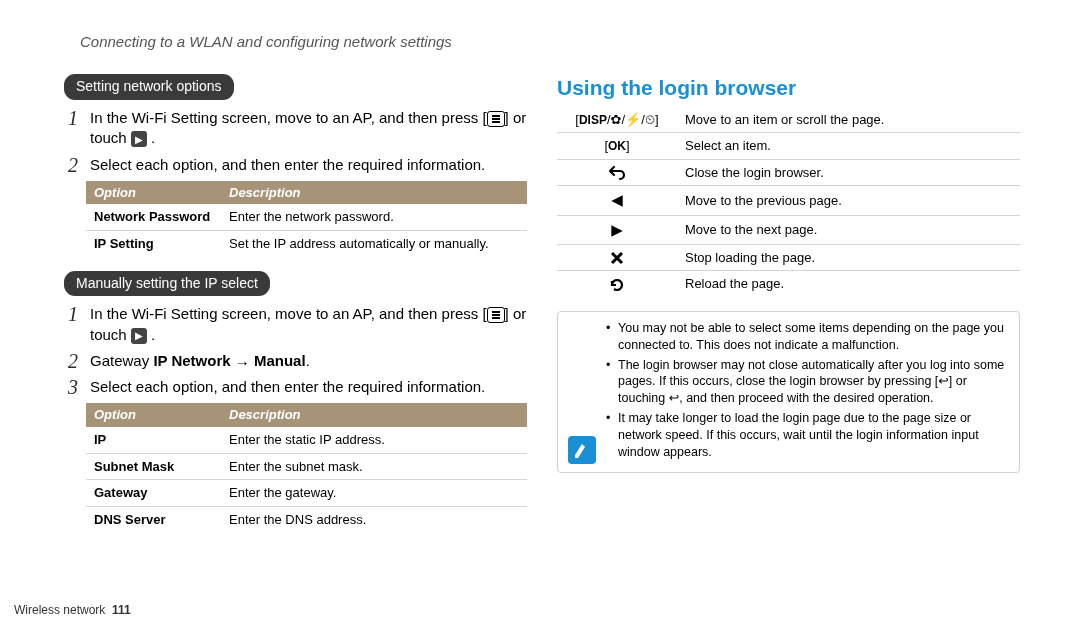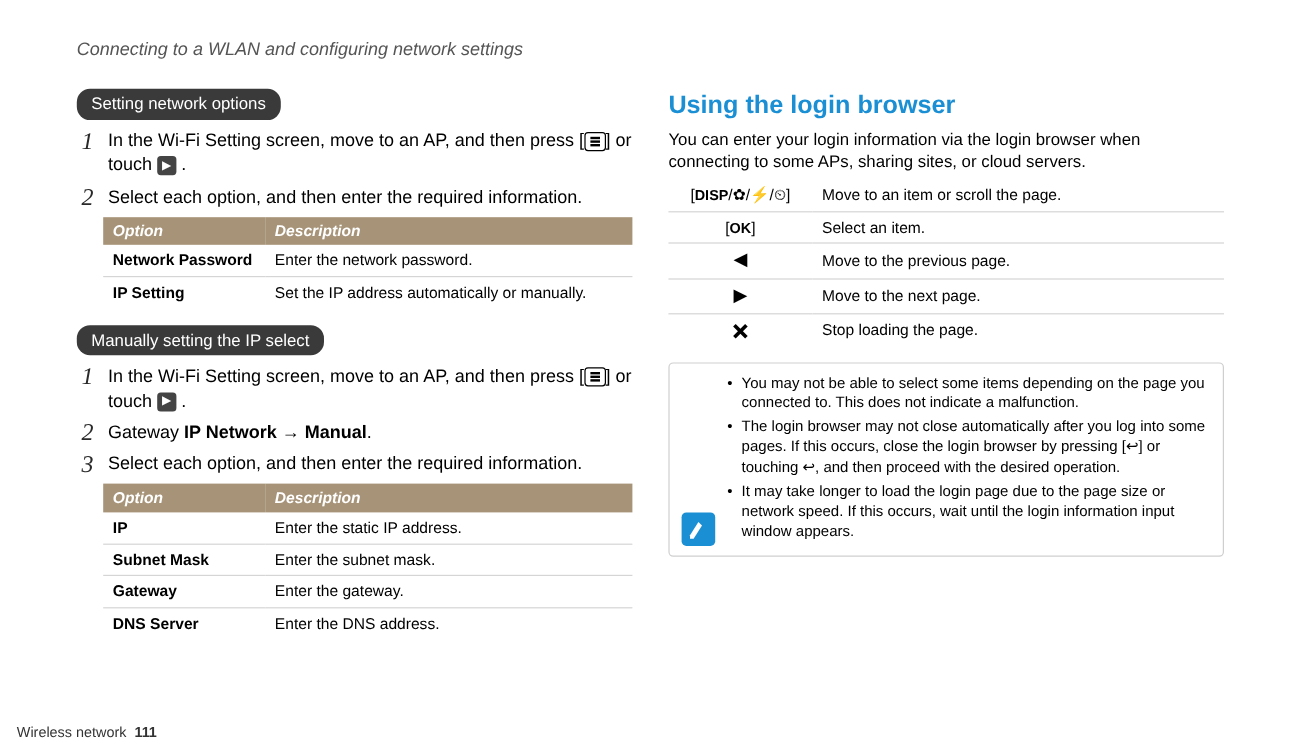--- a/index.html
+++ b/index.html
@@ -11,20 +11,21 @@
     padding: 32px 60px 10px 64px;
     position: relative;
     font-size: 14px;
     line-height: 1.35;
   }
   .header-line {
     font-style: italic;
     color: #555;
     font-size: 15px;
     margin-bottom: 22px;
+    margin-left: 16px;
   }
   .cols { display: flex; gap: 30px; }
   .col { flex: 1; min-width: 0; }
   .pill {
     display: inline-block;
     background: #3a3a3a;
     color: #fff;
     border-radius: 11px;
     padding: 3px 12px 4px 12px;
     font-size: 14px;
@@ -211,48 +212,60 @@
       <tr>
             <td class="lab">DNS Server</td>
             <td>Enter the DNS address.</td>
           </tr>
     </tbody>
       </table>
   </div>
 
   <div class="col">
     <div class="h2">Using the login browser</div>
-    <div class="intro">You can enter your login information via the login browser when connecting to some APs, sharing sites, or cloud servers.</div>
 
     <table class="opts icon-tbl">
       <tbody>
       <tr>
         <td class="lab icon-cell">
           [<span class="disp">DISP</span>/<span>✿</span>/<span>⚡</span>/<span>⏲</span>]
         </td>
         <td>Move to an item or scroll the page.</td>
       </tr>
       <tr>
         <td class="lab icon-cell">[<span class="disp">OK</span>]</td>
         <td>Select an item.</td>
+      </tr>
+      <tr>
+        <td class="lab icon-cell"><svg width="18" height="16" viewBox="0 0 18 16">
+                <path d="M6 2 L2 6 L6 10 M2 6 H12 A4 4 0 0 1 12 14" fill="none" stroke="#000" stroke-width="2.2" stroke-linecap="round" stroke-linejoin="round"></path>
+              </svg></td>
+        <td>Close the login browser.</td>
       </tr>
       <tr>
         <td class="lab icon-cell tri">◀</td>
         <td>Move to the previous page.</td>
       </tr>
       <tr>
         <td class="lab icon-cell tri">▶</td>
         <td>Move to the next page.</td>
       </tr>
       <tr>
         <td class="lab icon-cell"><svg width="14" height="14" viewBox="0 0 14 14">
                 <line x1="2" y1="2" x2="12" y2="12" stroke="#000" stroke-width="3"></line>
                 <line x1="12" y1="2" x2="2" y2="12" stroke="#000" stroke-width="3"></line>
               </svg></td>
         <td>Stop loading the page.</td>
+      </tr>
+      <tr>
+        <td class="lab icon-cell"><svg width="16" height="16" viewBox="0 0 16 16">
+                <path d="M3 8 A5 5 0 1 1 5 12" fill="none" stroke="#000" stroke-width="2.2"></path>
+                <path d="M3 4 L3 8 L7 8" fill="none" stroke="#000" stroke-width="2.2"></path>
+              </svg></td>
+        <td>Reload the page.</td>
       </tr>
     </tbody>
       </table>
 
     <div class="note-box">
       <div class="note-icon">
         <svg width="18" height="18" viewBox="0 0 18 18">
             <path d="M2 14 L9 3 L12 6 L5 17 L2 17 Z" fill="#fff"></path>
           </svg>
       </div>

